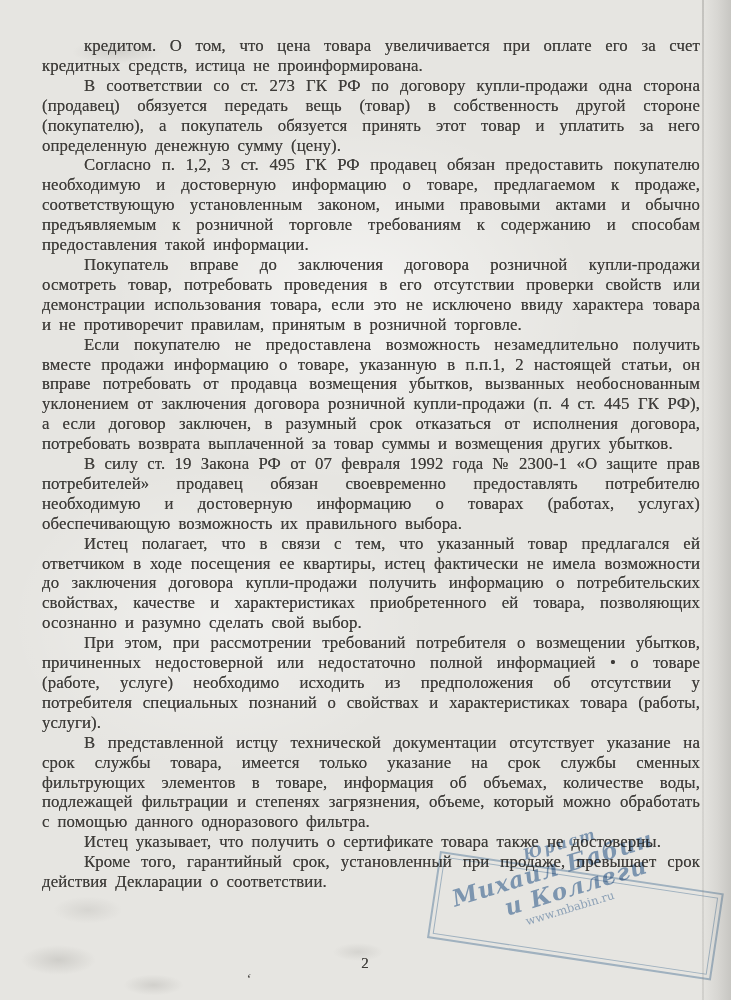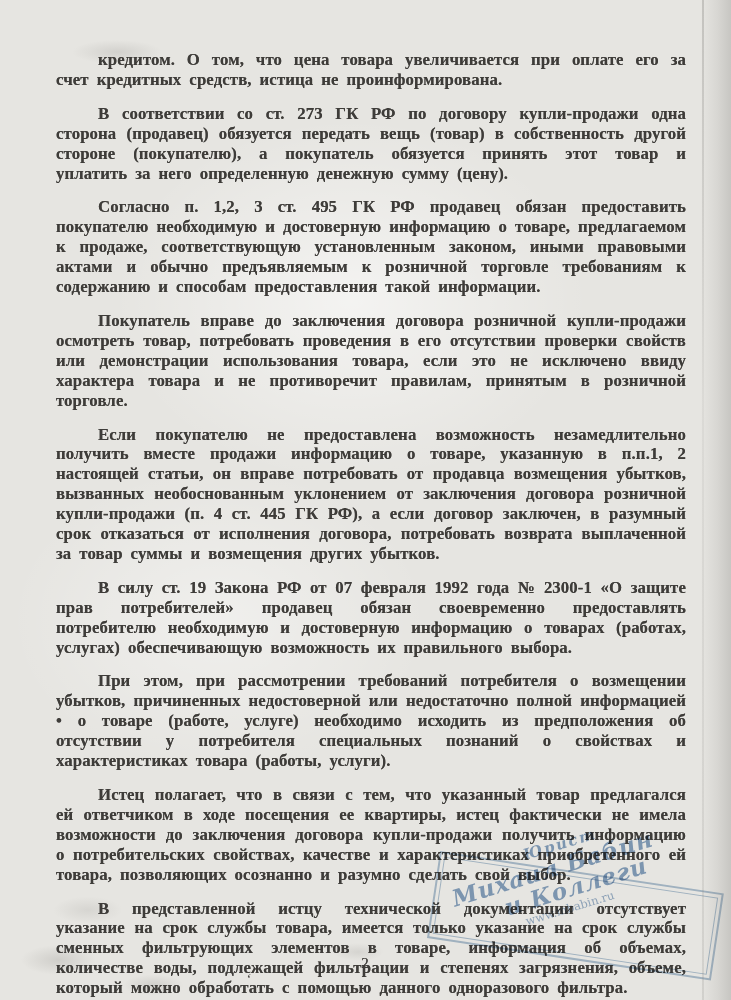--- a/index.html
+++ b/index.html
@@ -30,21 +30,21 @@
     background:linear-gradient(to bottom, rgba(110,108,104,.28), rgba(110,108,104,.08) 40%, rgba(110,108,104,.16));
   }
   .doc-text {
     position:absolute; left:42px; top:36px; width:658px;
     color:var(--ink,#3e3c39);
     font-size:16.8px; line-height:19.9px;
     text-align:justify;
     word-spacing:.22em; letter-spacing:.1px;
     text-shadow:0 0 .6px rgba(62,60,57,.75);
   }
-  .doc-text p { text-indent:42px; margin:14px;font-weight:bold; }
+  .doc-text p { text-indent:42px; margin:0; }
   .page-number {
     position:absolute; left:0; top:955px; width:731px;
     text-align:center; color:var(--ink,#3e3c39);
     font-size:15px; letter-spacing:1px;
     text-shadow:0 0 .6px rgba(62,60,57,.7);
   }
   .stray-mark {
     position:absolute; left:246px; top:971px;
     color:#4a4845; font-size:15px; transform:rotate(8deg);
   }
@@ -80,22 +80,22 @@
 <body>
 
 <div class="paper">
   <div class="doc-text" id="doc-body">
       <p>кредитом. О том, что цена товара увеличивается при оплате его за счет кредитных средств, истица не проинформирована.</p>
       <p>В соответствии со ст. 273 ГК РФ по договору купли-продажи одна сторона (продавец) обязуется передать вещь (товар) в собственность другой стороне (покупателю), а покупатель обязуется принять этот товар и уплатить за него определенную денежную сумму (цену).</p>
       <p>Согласно п. 1,2, 3 ст. 495 ГК РФ продавец обязан предоставить покупателю необходимую и достоверную информацию о товаре, предлагаемом к продаже, соответствующую установленным законом, иными правовыми актами и обычно предъявляемым к розничной торговле требованиям к содержанию и способам предоставления такой информации.</p>
       <p>Покупатель вправе до заключения договора розничной купли-продажи осмотреть товар, потребовать проведения в его отсутствии проверки свойств или демонстрации использования товара, если это не исключено ввиду характера товара и не противоречит правилам, принятым в розничной торговле.</p>
       <p>Если покупателю не предоставлена возможность незамедлительно получить вместе продажи информацию о товаре, указанную в п.п.1, 2 настоящей статьи, он вправе потребовать от продавца возмещения убытков, вызванных необоснованным уклонением от заключения договора розничной купли-продажи (п. 4 ст. 445 ГК РФ), а если договор заключен, в разумный срок отказаться от исполнения договора, потребовать возврата выплаченной за товар суммы и возмещения других убытков.</p>
       <p>В силу ст. 19 Закона РФ от 07 февраля 1992 года № 2300-1 «О защите прав потребителей» продавец обязан своевременно предоставлять потребителю необходимую и достоверную информацию о товарах (работах, услугах) обеспечивающую возможность их правильного выбора.</p>
+      <p>Истец полагает, что в связи с тем, что указанный товар предлагался ей ответчиком в ходе посещения ее квартиры, истец фактически не имела возможности до заключения договора купли-продажи получить информацию о потребительских свойствах, качестве и характеристиках приобретенного ей товара, позволяющих осознанно и разумно сделать свой выбор.</p>
       <p>При этом, при рассмотрении требований потребителя о возмещении убытков, причиненных недостоверной или недостаточно полной информацией • о товаре (работе, услуге) необходимо исходить из предположения об отсутствии у потребителя специальных познаний о свойствах и характеристиках товара (работы, услуги).</p>
-      <p>Истец полагает, что в связи с тем, что указанный товар предлагался ей ответчиком в ходе посещения ее квартиры, истец фактически не имела возможности до заключения договора купли-продажи получить информацию о потребительских свойствах, качестве и характеристиках приобретенного ей товара, позволяющих осознанно и разумно сделать свой выбор.</p>
       <p>В представленной истцу технической документации отсутствует указание на срок службы товара, имеется только указание на срок службы сменных фильтрующих элементов в товаре, информация об объемах, количестве воды, подлежащей фильтрации и степенях загрязнения, объеме, который можно обработать с помощью данного одноразового фильтра.</p>
       <p>Истец указывает, что получить о сертификате товара также не достоверны.</p>
       <p>Кроме того, гарантийный срок, установленный при продаже, превышает срок действия Декларации о соответствии.</p>
     </div>
 
   <div class="stamp-frame">
     <div class="stamp-frame-inner"></div>
   </div>
 
   <div class="watermark">

